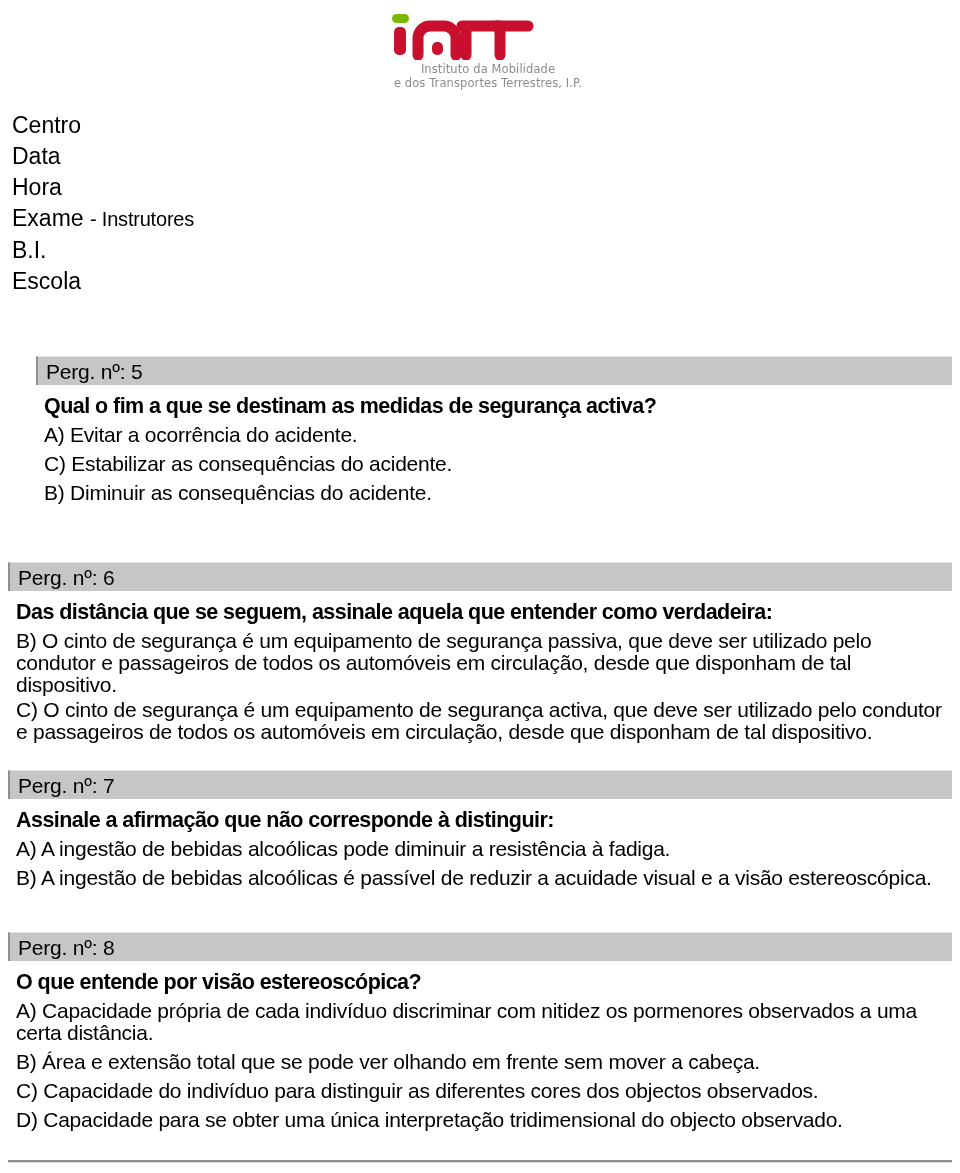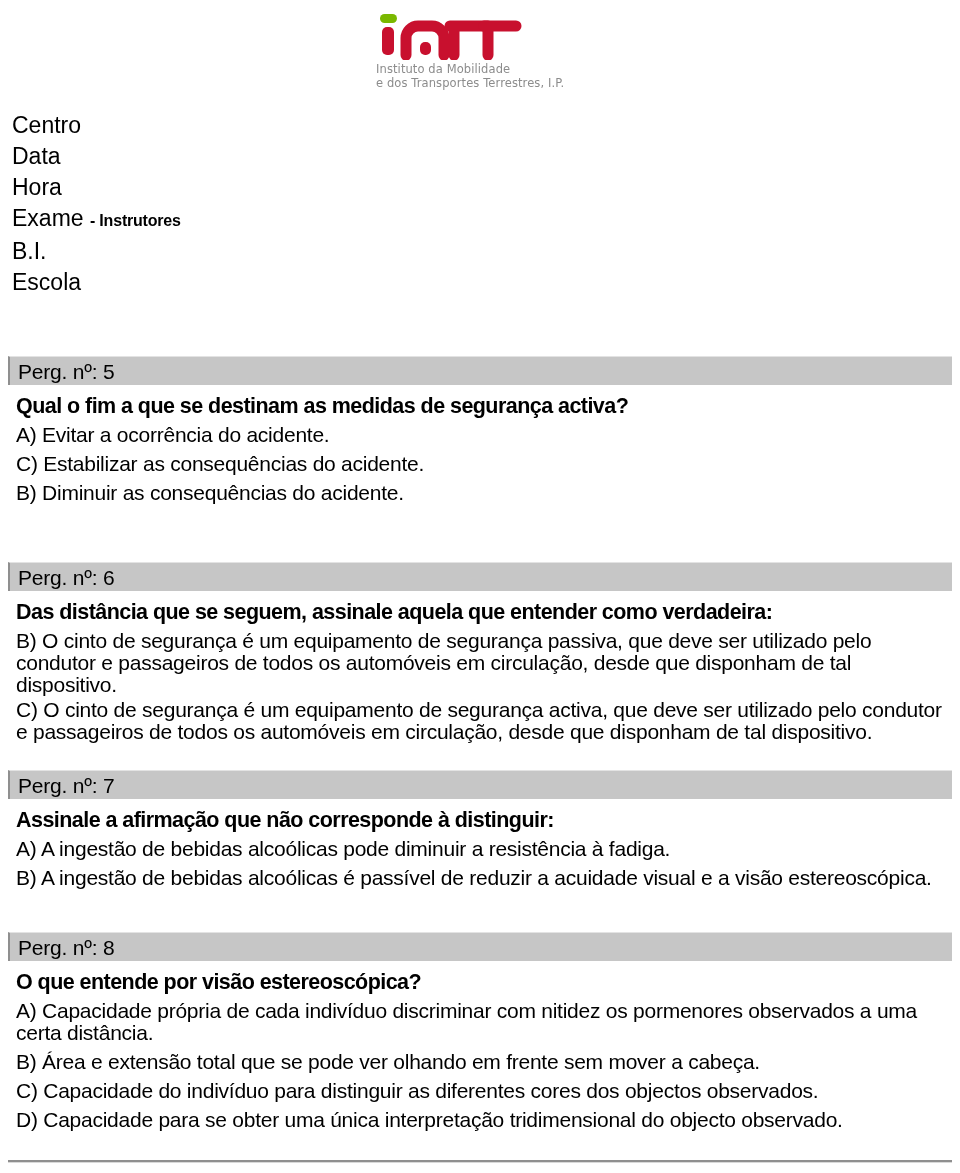--- a/index.html
+++ b/index.html
@@ -19,23 +19,24 @@
   
   .logo-area {
     position: absolute;
     left: 0;
     top: 0;
     width: 960px;
     height: 105px;
   }
   .logo-inner {
     position: absolute;
-    left: 376px;
+    left: 388px;
     top: 12px;
     width: 200px;
+    text-align: center;
   }
   .logo-mark {
     position: relative;
     height: 48px;
     width: 160px;
   }
   .logo-mark svg { display: block; }
   .logo-tagline {
     margin-top: 2px;
     font-family: "DejaVu Sans", sans-serif;
@@ -53,22 +54,22 @@
     top: 110px;
     width: 400px;
   }
   .header-field {
     font-size: 23px;
     line-height: 31px;
     font-weight: normal;
     white-space: nowrap;
   }
   .header-field .suffix {
-    font-size: 16px;
-    font-weight: bold;
+    font-size: 20px;
+    font-weight: normal;
     letter-spacing: -0.2px;
   }
 
   
   .questions {
     position: absolute;
     left: 0;
     top: 356px;
     width: 960px;
   }
@@ -106,21 +107,21 @@
     white-space: nowrap;
   }
   .q-option {
     font-size: 21px;
     line-height: 22px;
     letter-spacing: -0.25px;
     margin-bottom: 7px;
   }
   .q-option.tight { margin-bottom: 3px; }
 
-  .q5 { margin-bottom: 0; }
+  .q5 { margin-bottom: 0; padding-left: 28px; }
 
   .spacer-5 { height: 51px; }
   .spacer-6 { height: 24px; }
   .spacer-7 { height: 36px; }
 
   .footer-rule {
     position: absolute;
     left: 8px;
     top: 1160px;
     width: 944px;

